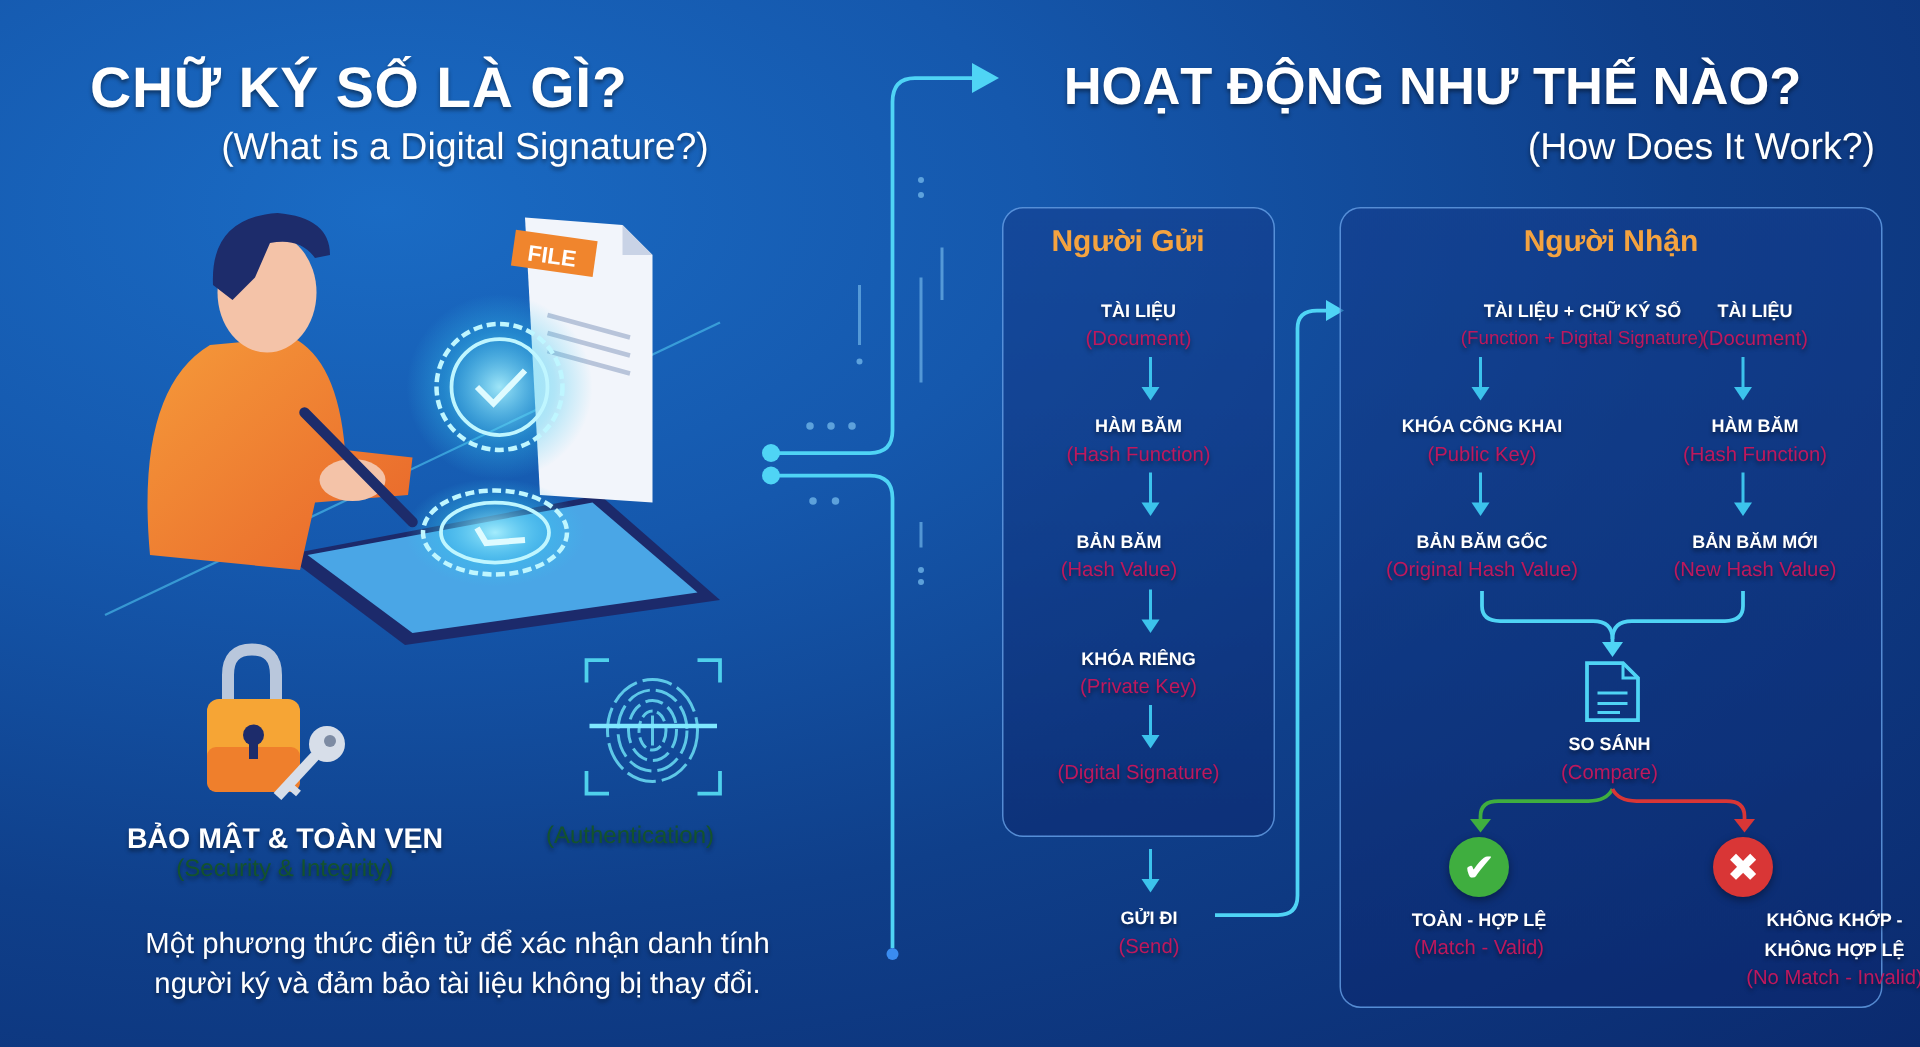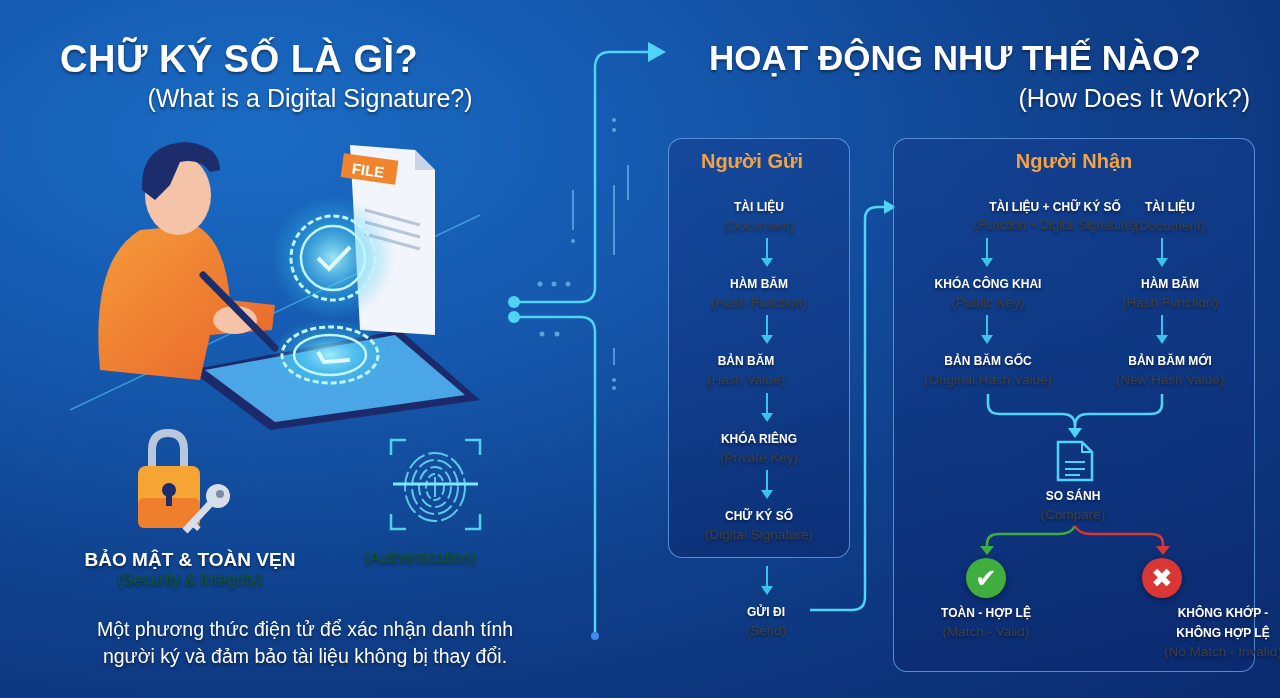--- a/index.html
+++ b/index.html
@@ -10,21 +10,21 @@
   .shadow{text-shadow:0 2px 3px rgba(0,0,0,0.45);}
   .title-main{left:60px;top:38px;width:500px;text-align:left;font-size:38px;font-weight:bold;letter-spacing:0.5px;}
   .title-sub{left:60px;top:84px;width:500px;text-align:center;font-size:25px;}
   .title2-main{left:660px;top:38px;width:590px;text-align:center;font-size:35px;font-weight:bold;}
   .title2-sub{left:660px;top:84px;width:590px;text-align:right;font-size:25px;}
   .box{position:absolute;border:1.5px solid rgba(110,170,240,0.75);border-radius:14px;
     background:linear-gradient(180deg, rgba(20,60,140,0.55), rgba(12,40,110,0.55));}
   .box-head{position:absolute;text-align:center;font-size:20px;font-weight:bold;color:#f4a340;}
   .step{position:absolute;text-align:center;}
   .step .t{font-size:12px;font-weight:bold;line-height:20px;}
-  .step .s{font-size:13.5px;line-height:17px;color:#404040;}
+  .step .s{font-size:13.5px;line-height:17px;color:#be185d;}
   .varrow{position:absolute;width:2px;background:#3cc3ec;}
   .varrow::after{content:"";position:absolute;left:-5px;bottom:-7px;border-left:6px solid transparent;border-right:6px solid transparent;border-top:9px solid #3cc3ec;}
   .feat-label{position:absolute;text-align:center;}
   .feat-label .t{font-size:19px;font-weight:bold;}
   .feat-label .s{font-size:16px;color:#14532d;}
   .desc{left:45px;top:616px;width:520px;text-align:center;font-size:19.5px;line-height:27px;}
   .result-icon{position:absolute;width:40px;height:40px;border-radius:50%;display:flex;align-items:center;justify-content:center;font-size:26px;font-weight:bold;color:#fff;box-shadow:0 2px 6px rgba(0,0,0,0.4);}
 </style>
 </head>
 <body>
@@ -170,21 +170,20 @@
   <div class="t">BẢN BĂM</div>
     <div class="s">(Hash Value)</div>
 </div>
 <div class="varrow" style="left:766px;top:393px;height:22px;"></div>
 <div class="step shadow" style="left:668px;top:429px;width:182px;">
   <div class="t">KHÓA RIÊNG</div>
     <div class="s">(Private Key)</div>
 </div>
 <div class="varrow" style="left:766px;top:470px;height:22px;"></div>
 <div class="step shadow" style="left:668px;top:506px;width:182px;">
-  <div class="t">CHỮ KÝ SỐ</div>
     <div class="s">(Digital Signature)</div>
 </div>
 <div class="varrow" style="left:766px;top:566px;height:22px;"></div>
 <div class="step shadow" style="left:718px;top:602px;width:96px;">
   <div class="t">GỬI ĐI</div>
     <div class="s">(Send)</div>
 </div>
 
 <svg class="abs" style="left:800px;top:195px;" width="100" height="430">
   <path d="M10,415 L52,415 Q65,415 65,402 L65,24 Q65,12 78,12 L85,12" fill="none" stroke="#4fd4f5" stroke-width="2.5"></path>

